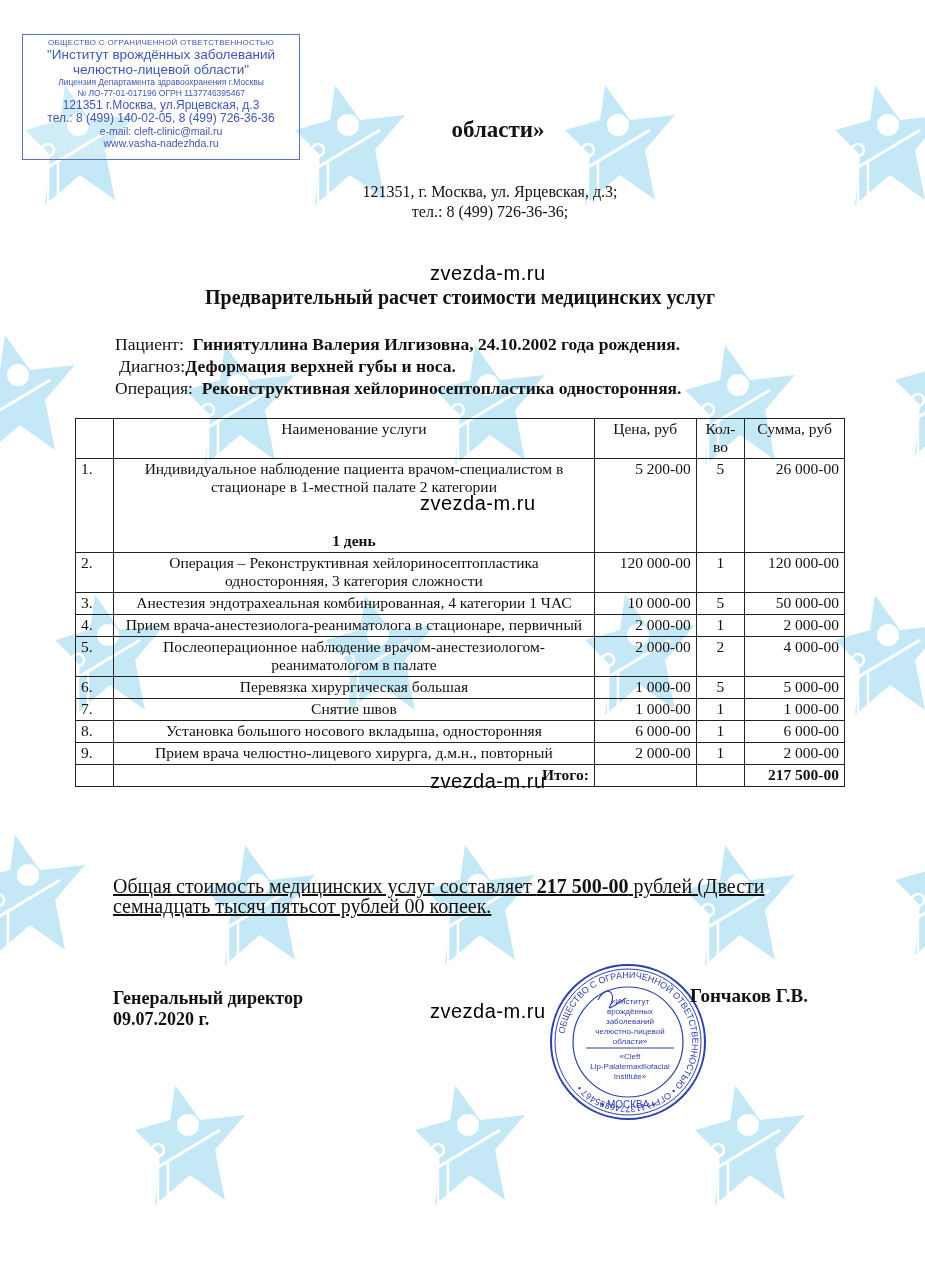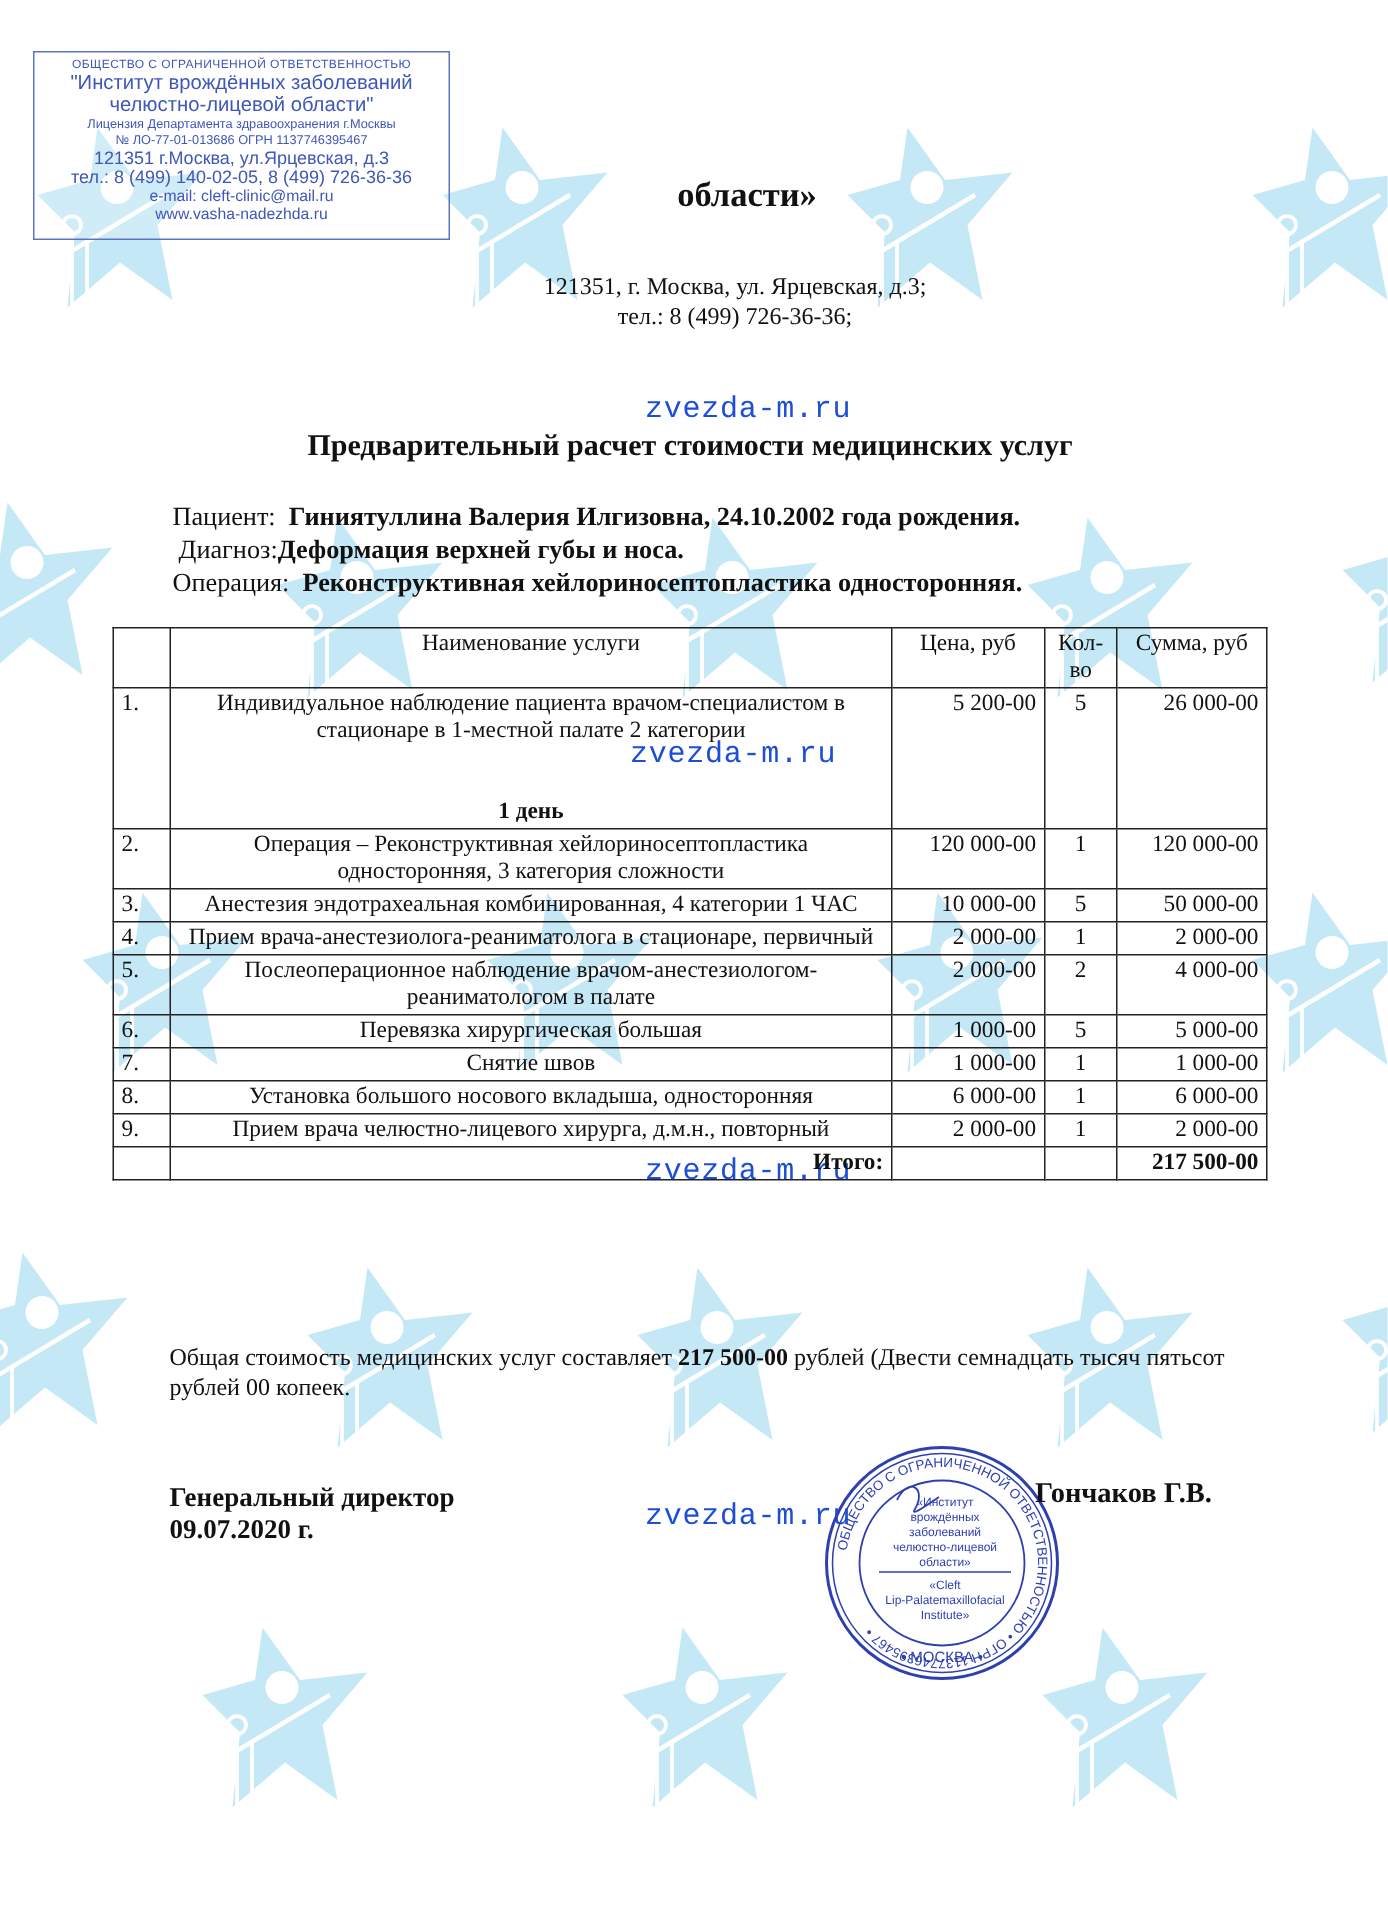--- a/index.html
+++ b/index.html
@@ -1,20 +1,20 @@
 <!DOCTYPE html>
 <html><head>
 <meta charset="utf-8">
 <style>
   html, body { margin:0; padding:0; }
   body { width:925px; height:1280px; background:#ffffff; position:relative; overflow:hidden;
          font-family:"Liberation Serif", "DejaVu Serif", serif; color:#111; }
   .wm { position:absolute; width:120px; height:140px; opacity:0.9; pointer-events:none; }
-  .wm-text { position:absolute; font-family:Liberation Mono, monospace; font-size:20px;
-             color:#1d4ed8; letter-spacing:0.5px; }
+  .wm-text { position:absolute; font-family:Liberation Sans, sans-serif; font-size:20px;
+             color:#000000; letter-spacing:0.5px; }
   .stamp-rect { position:absolute; left:22px; top:34px; width:276px; height:124px;
       border:1.5px solid #5a74c8; color:#3f57b8; font-family:"Liberation Sans", sans-serif; text-align:center;
       background:rgba(255,255,255,0.2); }
   .stamp-rect .s0 { font-size:8px; margin-top:3px; letter-spacing:0.3px; }
   .stamp-rect .s1 { font-size:13.5px; line-height:15px; }
   .stamp-rect .s2 { font-size:8.5px; line-height:11px; }
   .stamp-rect .s3 { font-size:12px; line-height:13px; }
   .stamp-rect .s4 { font-size:10.5px; line-height:12px; }
   .org-title { position:absolute; left:158px; top:116px; width:680px; text-align:center;
       font-weight:bold; font-size:23px; line-height:27px; }
@@ -23,21 +23,21 @@
   .info { position:absolute; left:115px; font-size:17.5px; white-space:nowrap; }
   .info b { font-weight:bold; }
   table.svc { position:absolute; left:75px; top:418px; width:770px; border-collapse:collapse; font-size:15.5px; }
   table.svc td, table.svc th { border:1.3px solid #222; padding:1px 5px 2px; vertical-align:top; line-height:18px; font-weight:normal; }
   .c-num { width:26px; text-align:left; }
   .c-name { width:456px; text-align:center; }
   .c-price { width:88px; text-align:right; }
   .c-qty { width:36px; text-align:center; }
   .c-sum { width:86px; text-align:right; }
   th.c-qty { line-height:17px; }
-  .total-line { position:absolute; left:113px; top:896px; width:720px; font-size:16px; line-height:20px; }
+  .total-line { position:absolute; left:113px; top:876px; width:720px; font-size:20px; line-height:20px;text-decoration:underline; }
   .director { position:absolute; left:113px; top:988px; font-weight:bold; font-size:18px; line-height:21px; }
   .signer { position:absolute; left:690px; top:985px; font-weight:bold; font-size:19px; }
   .round-stamp { position:absolute; left:548px; top:962px; width:160px; height:160px; }
 </style>
 </head>
 <body>
 
 <div id="wm-layer">
     <div class="wm" style="left: 20px; top: 70px;"><svg viewBox="0 0 120 140" width="120" height="140">
     <polygon points="45,15 70,50 115,45 85,80 95,130 60,105 25,135 30,85 5,60 40,50" fill="#bfe6f6"></polygon>
@@ -211,21 +211,21 @@
     <div class="wm-text" style="left: 430px; top: 1000px;">zvezda-m.ru</div>
     <div class="wm-text" style="left: 430px; top: 770px;">zvezda-m.ru</div>
     <div class="wm-text" style="left: 420px; top: 492px;">zvezda-m.ru</div>
   </div>
 
 <div class="stamp-rect">
   <div class="s0">ОБЩЕСТВО С ОГРАНИЧЕННОЙ ОТВЕТСТВЕННОСТЬЮ</div>
   <div class="s1">"Институт врождённых заболеваний</div>
   <div class="s1">челюстно-лицевой области"</div>
   <div class="s2">Лицензия Департамента здравоохранения г.Москвы</div>
-  <div class="s2">№ ЛО-77-01-013686     ОГРН 1137746395467</div>
+  <div class="s2">№ ЛО-77-01-017196     ОГРН 1137746395467</div>
   <div class="s3">121351  г.Москва, ул.Ярцевская, д.3</div>
   <div class="s3">тел.: 8 (499) 140-02-05, 8 (499) 726-36-36</div>
   <div class="s4">e-mail: cleft-clinic@mail.ru</div>
   <div class="s4">www.vasha-nadezhda.ru</div>
 </div>
 
 <div class="org-title">
   <div>области»</div>
 </div>
 <div class="org-addr">

